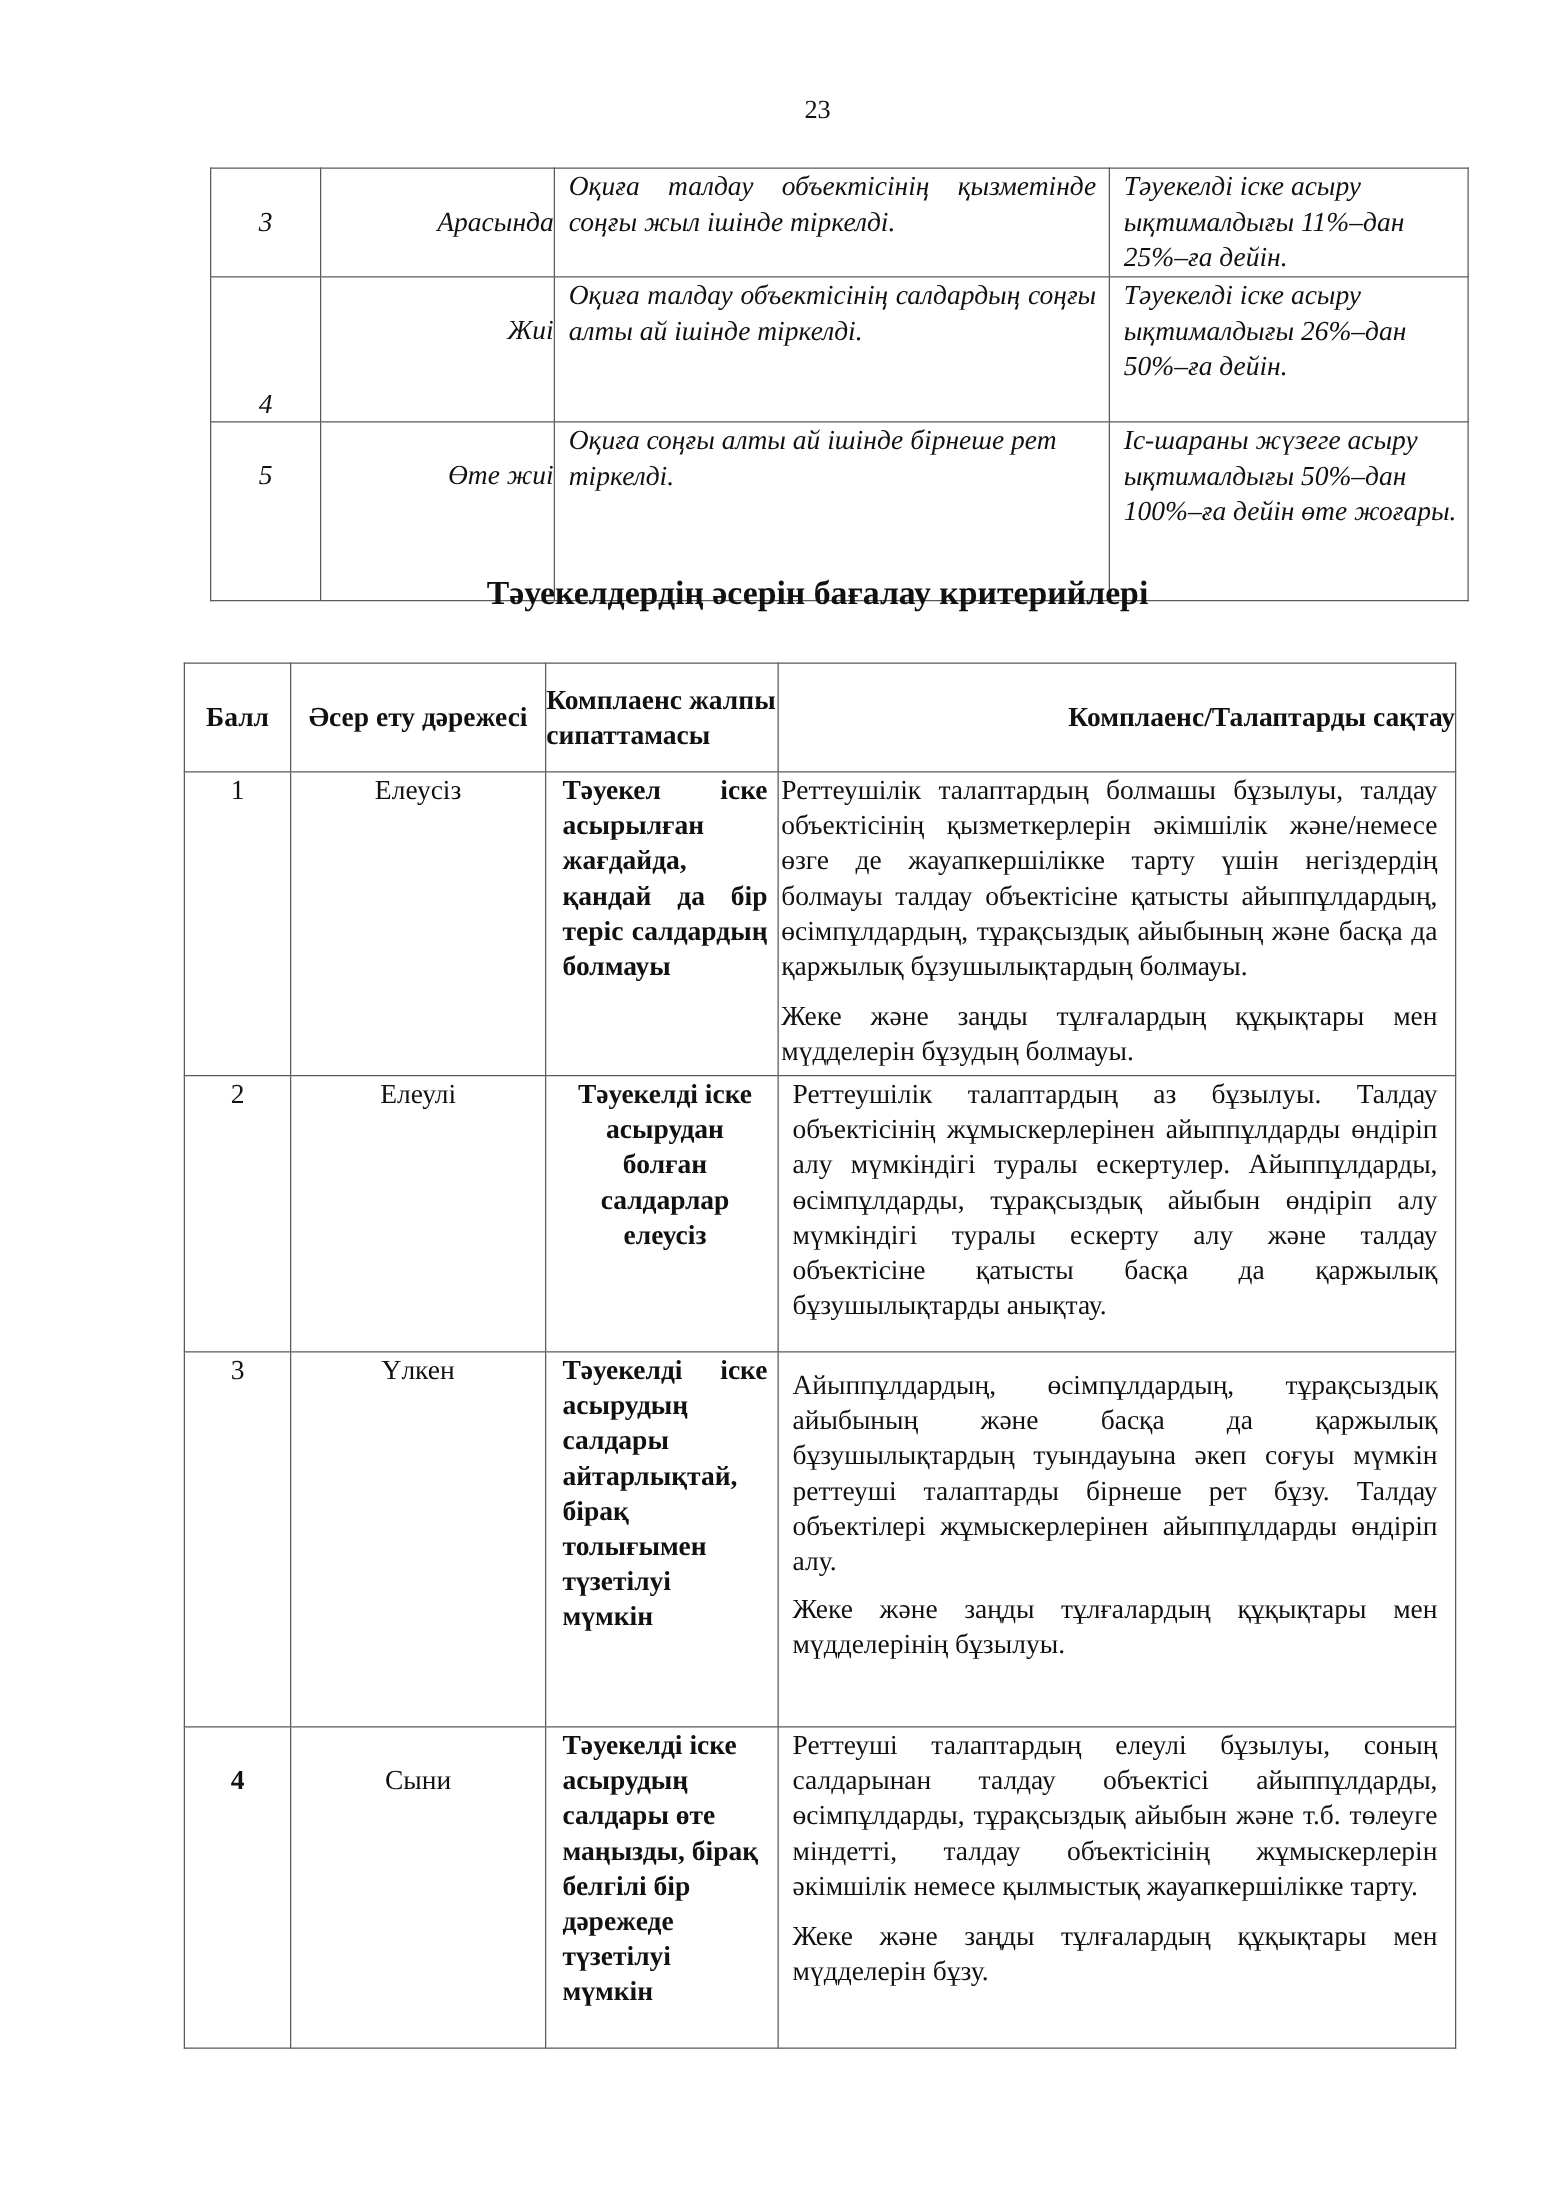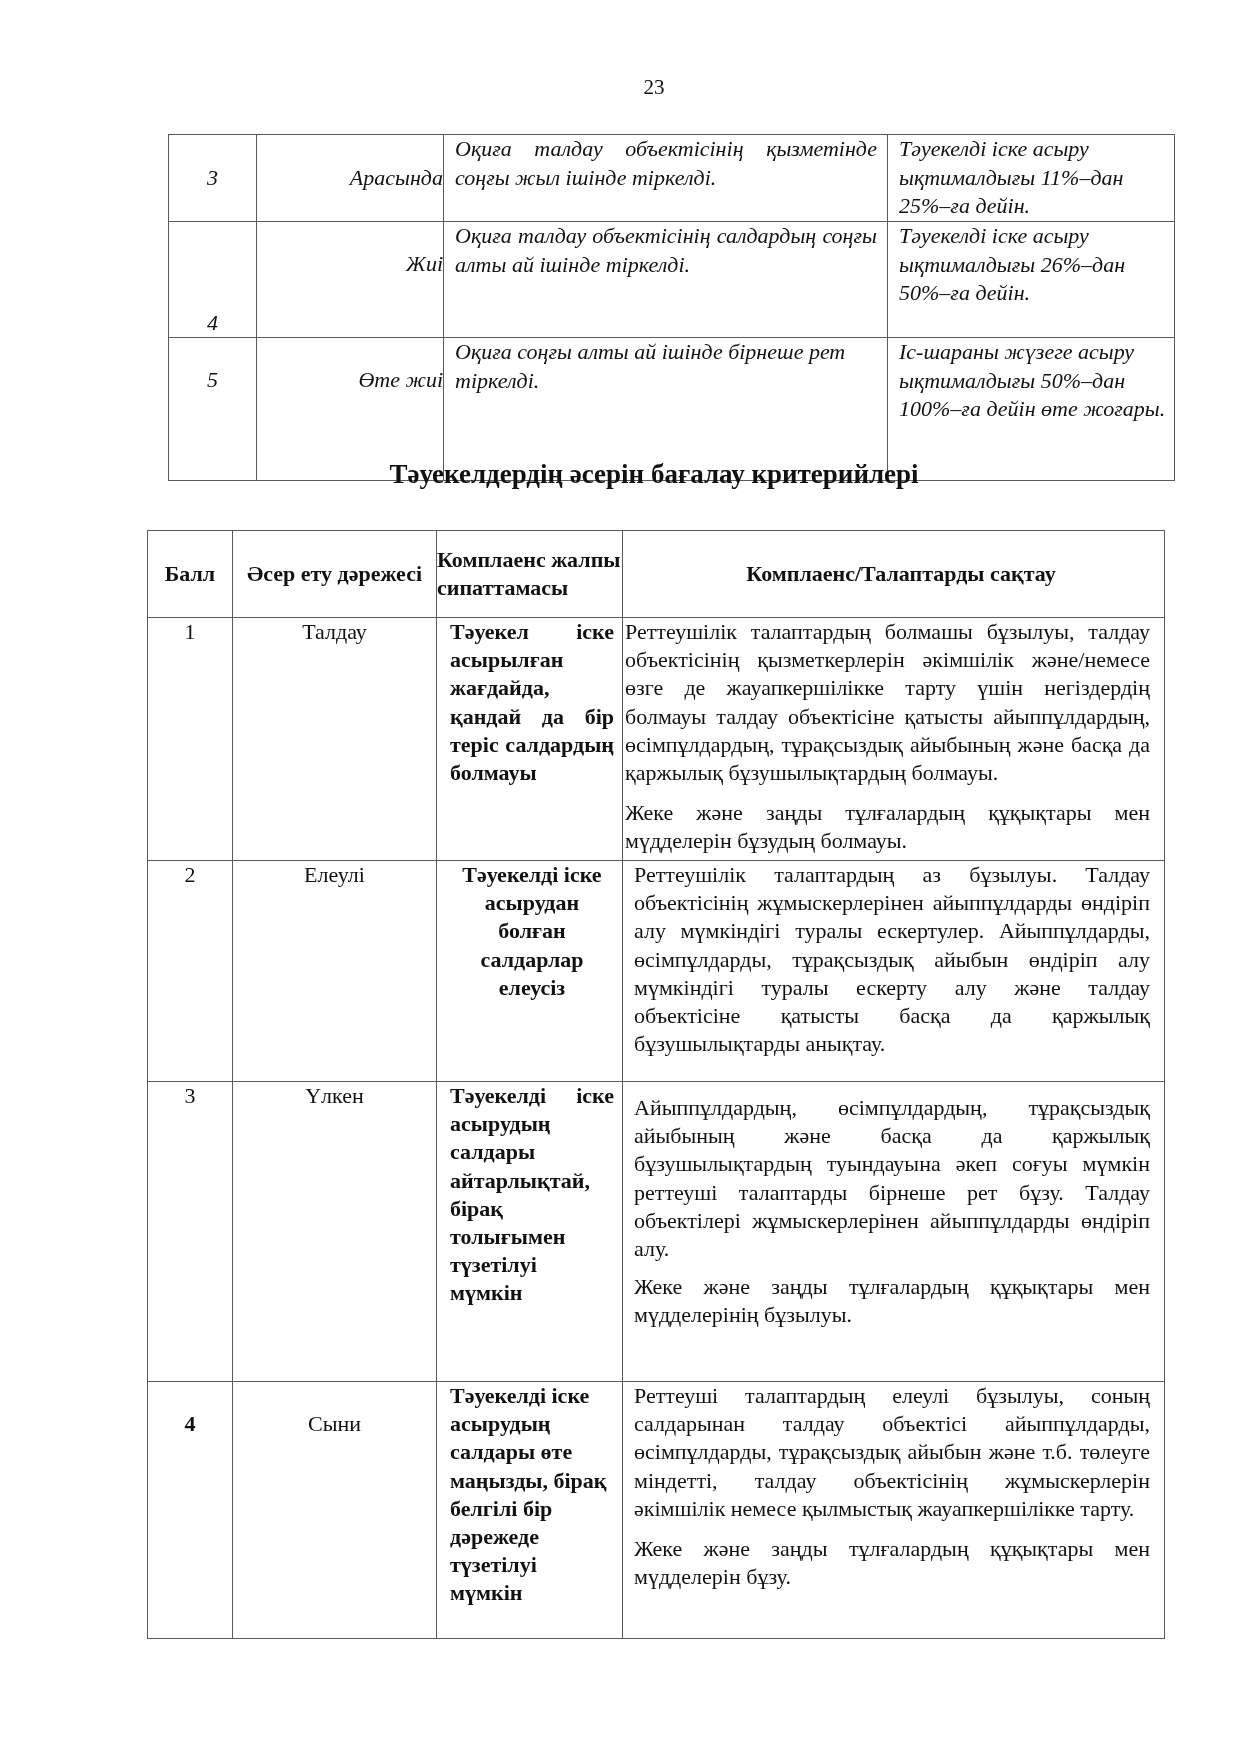--- a/index.html
+++ b/index.html
@@ -33,21 +33,21 @@
     position: absolute; top: 457px; left: 0; width: 1308px; text-align: center;
     font-weight: bold; font-size: 27px; line-height: 34px;
   }
 
   
   .t2 { top: 530px; left: 147px; width: 1018px; font-size: 22px; line-height: 28.2px; }
   .t2 th { font-weight: bold; vertical-align: middle; text-align: center; height: 86px; }
   .t2 .h-ball { width: 84px; }
   .t2 .h-impact { width: 203px; }
   .t2 .h-cons { width: 185px; text-align: left; line-height: 28px; }
-  .t2 .h-comp { text-align: center; padding-left: 15px; }
+  .t2 .h-comp { text-align: right; padding-left: 15px; }
   .t2 td.c-num { text-align: center; }
   .t2 td.c-lvl { text-align: center; }
   .t2 td.c-cons { text-align: justify; padding: 0 8px 0 13px; font-weight: bold; }
   .t2 td.c-comp { text-align: justify; padding: 0 14px 0 11px; }
   .t2 .r1 td { height: 242px; }
   .t2 .r1 td.c-comp { padding: 0 14px 0 2px; }
   .t2 .r2 td { height: 220px; }
   .t2 .r3 td { height: 287px; }
   .t2 .r3 td.c-comp { padding-top: 12px; }
   .t2 .r4 td { height: 228px; }
@@ -91,21 +91,21 @@
     <tr>
       <th class="h-ball">Балл</th>
       <th class="h-impact">Әсер ету дәрежесі</th>
       <th class="h-cons">Комплаенс жалпы сипаттамасы</th>
       <th class="h-comp">Комплаенс/Талаптарды сақтау</th>
     </tr>
   </thead>
   <tbody>
     <tr class="r1">
       <td class="c-num">1</td>
-      <td class="c-lvl">Талдау</td>
+      <td class="c-lvl">Елеусіз</td>
       <td class="c-cons">Тәуекел іске асырылған жағдайда, қандай да бір теріс салдардың болмауы</td>
       <td class="c-comp">
         <div>Реттеушілік талаптардың болмашы бұзылуы, талдау объектісінің қызметкерлерін әкімшілік және/немесе өзге де жауапкершілікке тарту үшін негіздердің болмауы талдау объектісіне қатысты айыппұлдардың, өсімпұлдардың, тұрақсыздық айыбының және басқа да қаржылық бұзушылықтардың болмауы.</div>
         <div class="para-gap">Жеке және заңды тұлғалардың құқықтары мен мүдделерін бұзудың болмауы.</div>
       </td>
     </tr>
     <tr class="r2">
       <td class="c-num">2</td>
       <td class="c-lvl">Елеулі</td>
       <td class="c-cons" style="text-align:center">Тәуекелді іске асырудан болған салдарлар елеусіз</td>

